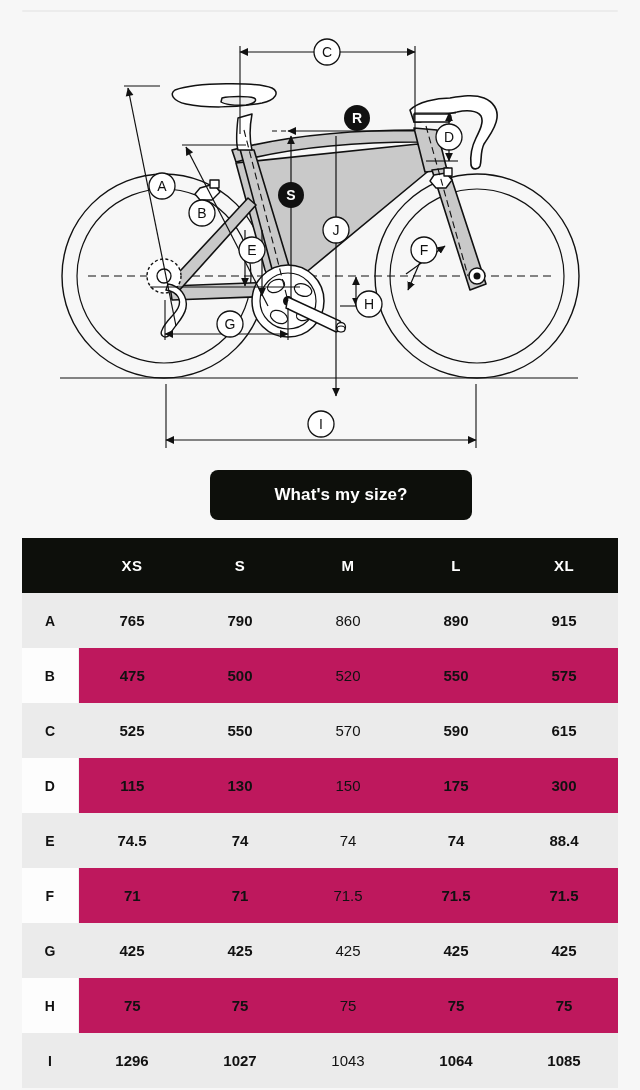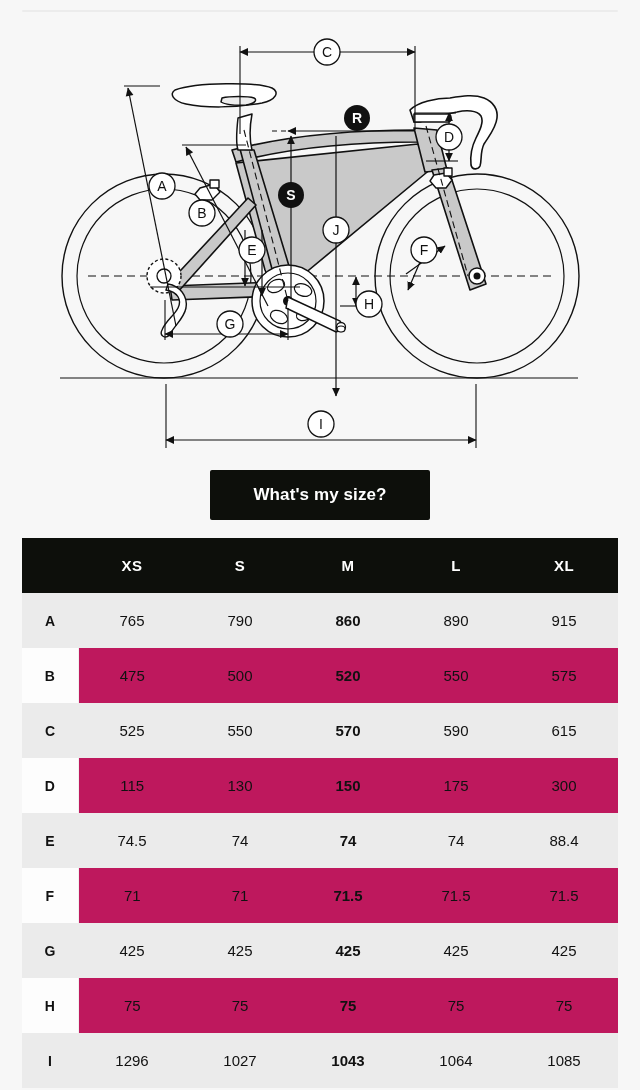--- a/index.html
+++ b/index.html
@@ -41,26 +41,26 @@
     display: block;
     width: 640px;
     height: 440px;
   }
 
   
   #size-button {
     position: absolute;
     left: 210px;
     top: 470px;
-    width: 220px;
+    width: 262px;
     height: 50px;
     background: #0d0f0b;
     color: #ffffff;
     border: none;
-    border-radius: 2px;
+    border-radius: 8px;
     font-family: "Liberation Sans", sans-serif;
     font-size: 17px;
     font-weight: bold;
     letter-spacing: 0.1px;
     cursor: pointer;
     padding: 6px;
   }
 
   
   #size-table {
@@ -72,21 +72,21 @@
     table-layout: fixed;
     font-size: 15px;
   }
   #size-table th,
   #size-table td {
     text-align: center;
     padding: 0;
     height: 55px;
     vertical-align: middle;
     color: #111111;
-    font-weight: normal;
+    font-weight: bold;
   }
   #size-table thead tr {
     background: #0d0f0b;
   }
   #size-table thead th {
     color: #ffffff;
     font-weight: bold;
     font-size: 15px;
     letter-spacing: 0.4px;
     text-align: center;
@@ -97,21 +97,21 @@
   #size-table tbody tr.row-odd  td { background: #ebebeb; }
   #size-table tbody tr.row-even td { background: #be185d; }
   #size-table tbody tr.row-even td.row-label { background: #fdfdfd; }
   #size-table tbody tr.row-even td.first-data { border-left: 1px solid #f0f0f0; }
 
   #size-table td.row-label {
     font-weight: bold;
     font-size: 14px;
   }
   #size-table td.highlight {
-    font-weight: bold;
+    font-weight: normal;
   }
 </style>
 </head>
 <body>
 
 <div id="page">
 
   <div class="top-divider"></div>
 
   <div id="geometry-figure">

